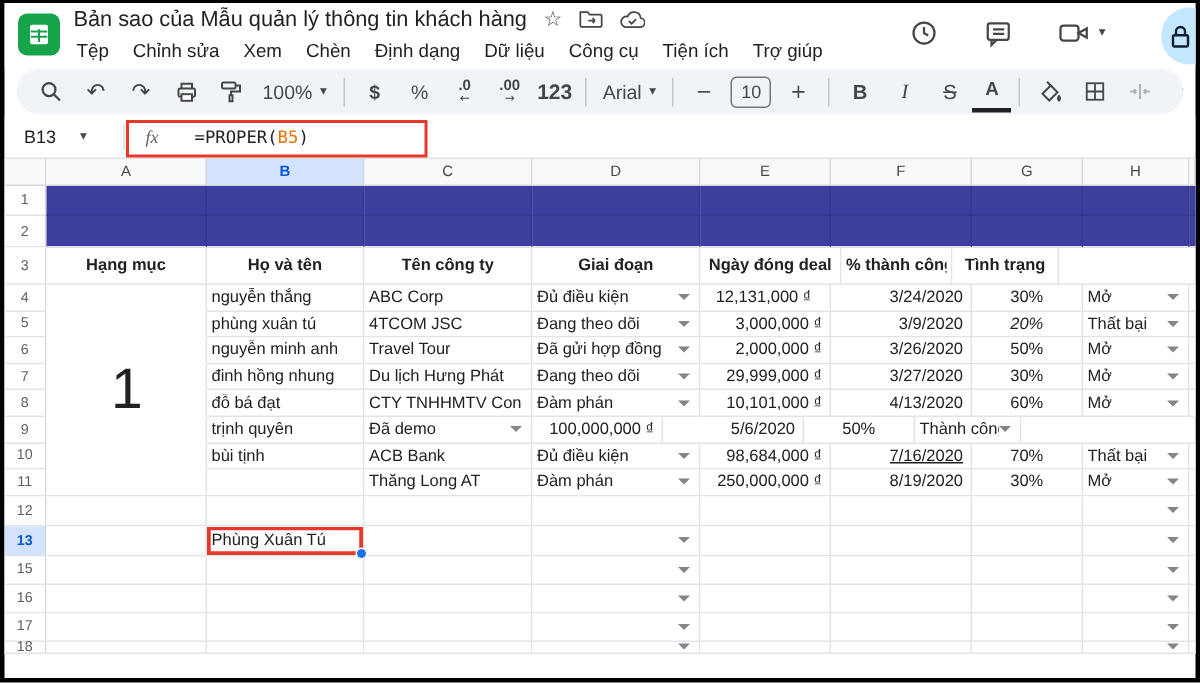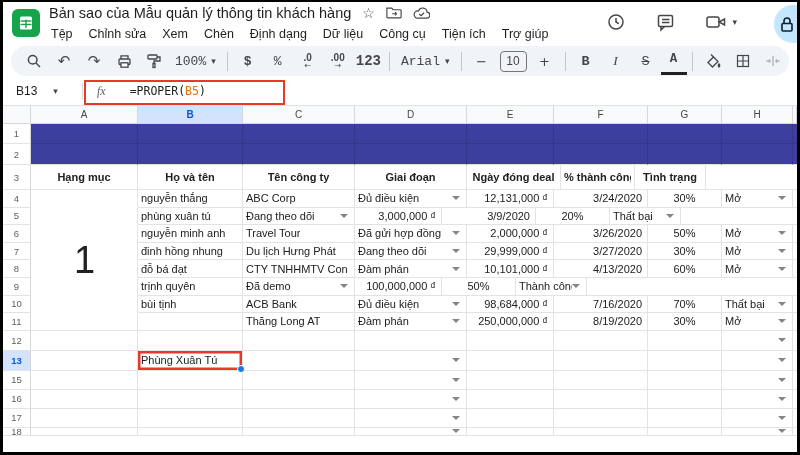--- a/index.html
+++ b/index.html
@@ -23,21 +23,21 @@
   .share-circle{position:absolute;right:-15px;top:3px;width:38px;height:38px;border-radius:50%;
         background:var(--share-bg,#c2e7ff);display:flex;align-items:center;padding-left:5px;box-sizing:border-box;}
 
   
   .toolbar-wrap{height:31px;padding:0 8px;}
   .toolbar{height:30px;background:#f0f4f9;border-radius:15px;display:flex;align-items:center;
            padding:0 4px 0 8px;overflow:hidden;white-space:nowrap;}
   .titem{display:flex;align-items:center;justify-content:center;min-width:24px;height:24px;
          padding:0 3px;color:#444746;flex:0 0 auto;}
   .tsep{width:1px;height:19px;background:#c4c7c5;margin:0 5px;flex:0 0 auto;}
-  .tx{font-size:13px;color:#444746;font-family:Liberation Mono, monospace;}
+  .tx{font-size:13px;color:#444746;}
   .tx-b{font-weight:bold;}
   .glyph{font-family:"DejaVu Sans",sans-serif;font-size:15px;color:#444746;}
   .zoombox,.fontbox{display:flex;align-items:center;gap:5px;padding:0 6px;}
   .sizebox{width:25px;height:19px;border:1px solid #747775;border-radius:4px;display:flex;
            align-items:center;justify-content:center;font-size:12px;color:#444746;background:transparent;}
   .dec{display:flex;flex-direction:column;align-items:center;line-height:1;}
   .dec .n{font-size:10px;font-weight:bold;color:#444746;}
   .dec .ar{font-family:"DejaVu Sans",sans-serif;font-size:8px;color:#444746;margin-top:-1px;}
   .btn-b{font-size:13.5px;font-weight:bold;}
   .btn-i{font-size:13.5px;font-style:italic;font-family:"Liberation Serif",serif;}
@@ -326,21 +326,21 @@
           <div class="cell a-l" style="width: 105px;">
             <span class="t">nguyễn thắng</span>
           </div>
           <div class="cell a-l" style="width: 112px;">
             <span class="t">ABC Corp</span>
           </div>
           <div class="cell a-l" style="width: 112px;">
             <span class="t">Đủ điều kiện</span>
             <i class="dd"></i>
           </div>
-          <div class="cell a-r" style="width: 87px;">
+          <div class="cell a-r" style="width: 87px; justify-content: center;">
             <span class="t">12,131,000 ₫</span>
           </div>
           <div class="cell a-r" style="width: 94px;">
             <span class="t">3/24/2020</span>
           </div>
           <div class="cell a-c" style="width: 74px;">
             <span class="t">30%</span>
           </div>
           <div class="cell a-l" style="width: 71px;">
             <span class="t">Mở</span>
@@ -348,30 +348,33 @@
           </div>
           <div class="cell" style="flex: 1 0 auto; border-right: none;"></div>
         </div>
         <div class="sheet-row" style="height: 17.6px;">
           <div class="rownum">5</div>
           <div class="cell a-c mergeA" style="width: 107px;"></div>
           <div class="cell a-l" style="width: 105px;">
             <span class="t">phùng xuân tú</span>
           </div>
           <div class="cell a-l" style="width: 112px;">
+            <span class="t">4TCOM JSC</span>
+          </div>
+          <div class="cell a-l" style="width: 112px;">
             <span class="t">Đang theo dõi</span>
             <i class="dd"></i>
           </div>
           <div class="cell a-r" style="width: 87px;">
             <span class="t">3,000,000 ₫</span>
           </div>
           <div class="cell a-r" style="width: 94px;">
             <span class="t">3/9/2020</span>
           </div>
-          <div class="cell a-c" style="width: 74px;">
+          <div class="cell a-c" style="width: 74px; font-style: italic;">
             <span class="t">20%</span>
           </div>
           <div class="cell a-l" style="width: 71px;">
             <span class="t">Thất bại</span>
             <i class="dd"></i>
           </div>
           <div class="cell" style="flex: 1 0 auto; border-right: none;"></div>
         </div>
         <div class="sheet-row" style="height: 17.6px;">
           <div class="rownum">6</div>
@@ -463,20 +466,23 @@
           <div class="cell a-l" style="width: 105px;">
             <span class="t">trịnh quyên</span>
           </div>
           <div class="cell a-l" style="width: 112px;">
             <span class="t">Đã demo</span>
             <i class="dd"></i>
           </div>
           <div class="cell a-r" style="width: 87px;">
             <span class="t">100,000,000 ₫</span>
           </div>
+          <div class="cell a-r" style="width: 94px;">
+            <span class="t">5/6/2020</span>
+          </div>
           <div class="cell a-c" style="width: 74px;">
             <span class="t">50%</span>
           </div>
           <div class="cell a-l" style="width: 71px;">
             <span class="t">Thành công</span>
             <i class="dd"></i>
           </div>
           <div class="cell" style="flex: 1 0 auto; border-right: none;"></div>
         </div>
         <div class="sheet-row" style="height: 17.6px;">
@@ -488,21 +494,21 @@
           <div class="cell a-l" style="width: 112px;">
             <span class="t">ACB Bank</span>
           </div>
           <div class="cell a-l" style="width: 112px;">
             <span class="t">Đủ điều kiện</span>
             <i class="dd"></i>
           </div>
           <div class="cell a-r" style="width: 87px;">
             <span class="t">98,684,000 ₫</span>
           </div>
-          <div class="cell a-r" style="width: 94px;">
+          <div class="cell a-r" style="width: 94px; text-decoration: underline;">
             <span class="t">7/16/2020</span>
           </div>
           <div class="cell a-c" style="width: 74px;">
             <span class="t">70%</span>
           </div>
           <div class="cell a-l" style="width: 71px;">
             <span class="t">Thất bại</span>
             <i class="dd"></i>
           </div>
           <div class="cell" style="flex: 1 0 auto; border-right: none;"></div>

